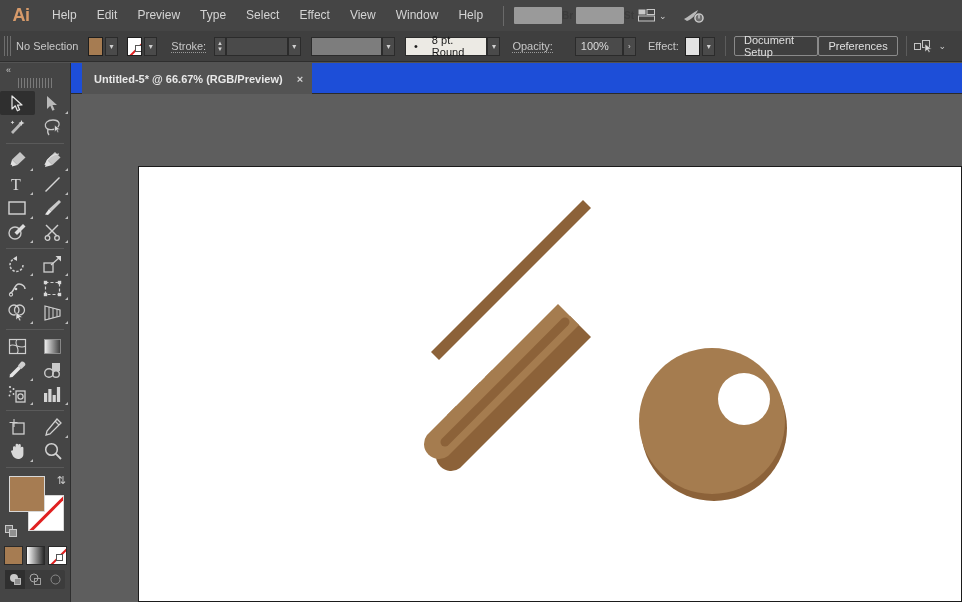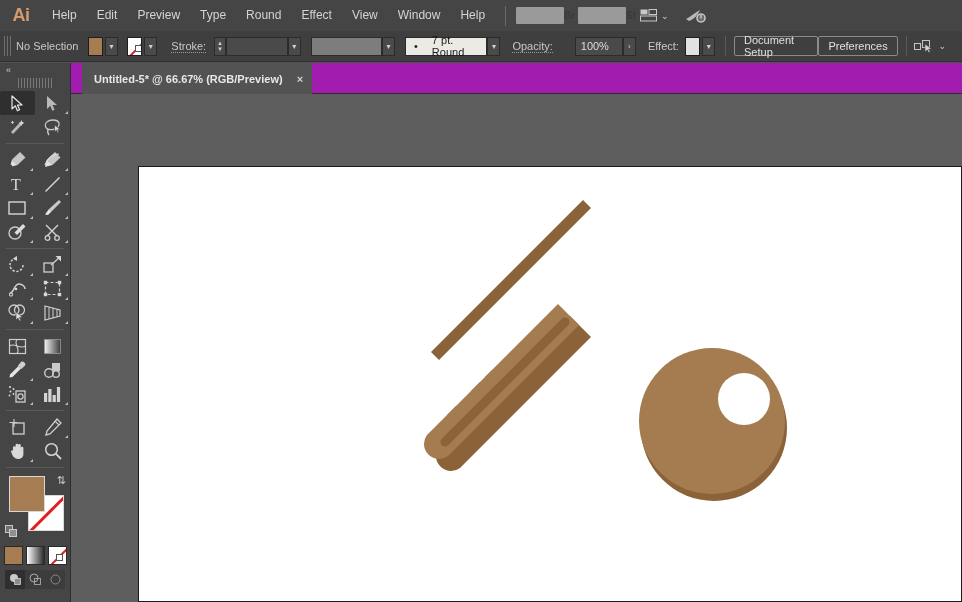--- a/index.html
+++ b/index.html
@@ -92,21 +92,21 @@
   .btn-outline {
     height: 20px; border: 1px solid #8a8a8a; border-radius: 2px;
     color: #e0e0e0; font-size: 11px; display: flex; align-items: center;
     padding: 0 9px; background: transparent;
   }
   .cb-sep { width:1px; height:20px; background:#5c5c5c; }
 
   
   .tabbar {
     position: absolute; left: 71px; top: 63px; width: 891px; height: 31px;
-    background: #a21caf; border-bottom: 1px solid #2b2b2b;
+    background: #1d4ed8; border-bottom: 1px solid #2b2b2b;
   }
   .doc-tab {
     position: absolute; left: 11px; top: 0; height: 31px;
     background: #535353; display: flex; align-items: center;
     padding: 0 9px 0 12px; gap: 14px;
   }
   .doc-tab-title { color: #e8e8e8; font-size: 11px; font-weight: bold; white-space: nowrap; }
   .doc-tab-close { color: #d0d0d0; font-size: 11px; font-weight: bold; }
 
   
@@ -185,21 +185,21 @@
 </style>
 </head>
 <body>
 
 <div class="menubar">
   <div class="ai-logo">Ai</div>
   <div class="menu-item">Help</div>
   <div class="menu-item">Edit</div>
   <div class="menu-item">Preview</div>
   <div class="menu-item">Type</div>
-  <div class="menu-item">Round</div>
+  <div class="menu-item">Select</div>
   <div class="menu-item">Effect</div>
   <div class="menu-item">View</div>
   <div class="menu-item">Window</div>
   <div class="menu-item">Help</div>
   <div class="menu-sep"></div>
   <div class="badge-btn">Br</div>
   <div class="badge-btn">St</div>
   <div class="arrange-ico">
     <svg width="17" height="13" viewBox="0 0 17 13">
       <rect x="0.5" y="0.5" width="7" height="5" fill="#c8c8c8"></rect>
@@ -235,21 +235,21 @@
       <span>▼</span>
   </div>
   <div class="field" style="width:76px"></div>
   <div class="drop-btn">▾</div>
 
   <div class="field-flat" style="width:90px;margin-left:10px"></div>
   <div class="drop-btn">▾</div>
 
   <div class="brush-field" style="width:100px;margin-left:10px">
     <span>•</span>
-    <span>7 pt. Round</span>
+    <span>8 pt. Round</span>
   </div>
   <div class="drop-btn">▾</div>
 
   <div class="cb-label dotted" style="margin-left:12px">Opacity:</div>
   <div class="field" style="width:58px;margin-left:22px">100%</div>
   <div class="drop-btn">›</div>
 
   <div class="cb-label" style="margin-left:12px">Effect:</div>
   <div class="swatch" style="background:#e2e2e2;margin-left:6px"></div>
   <div class="drop-btn" style="margin-left:2px">▾</div>

